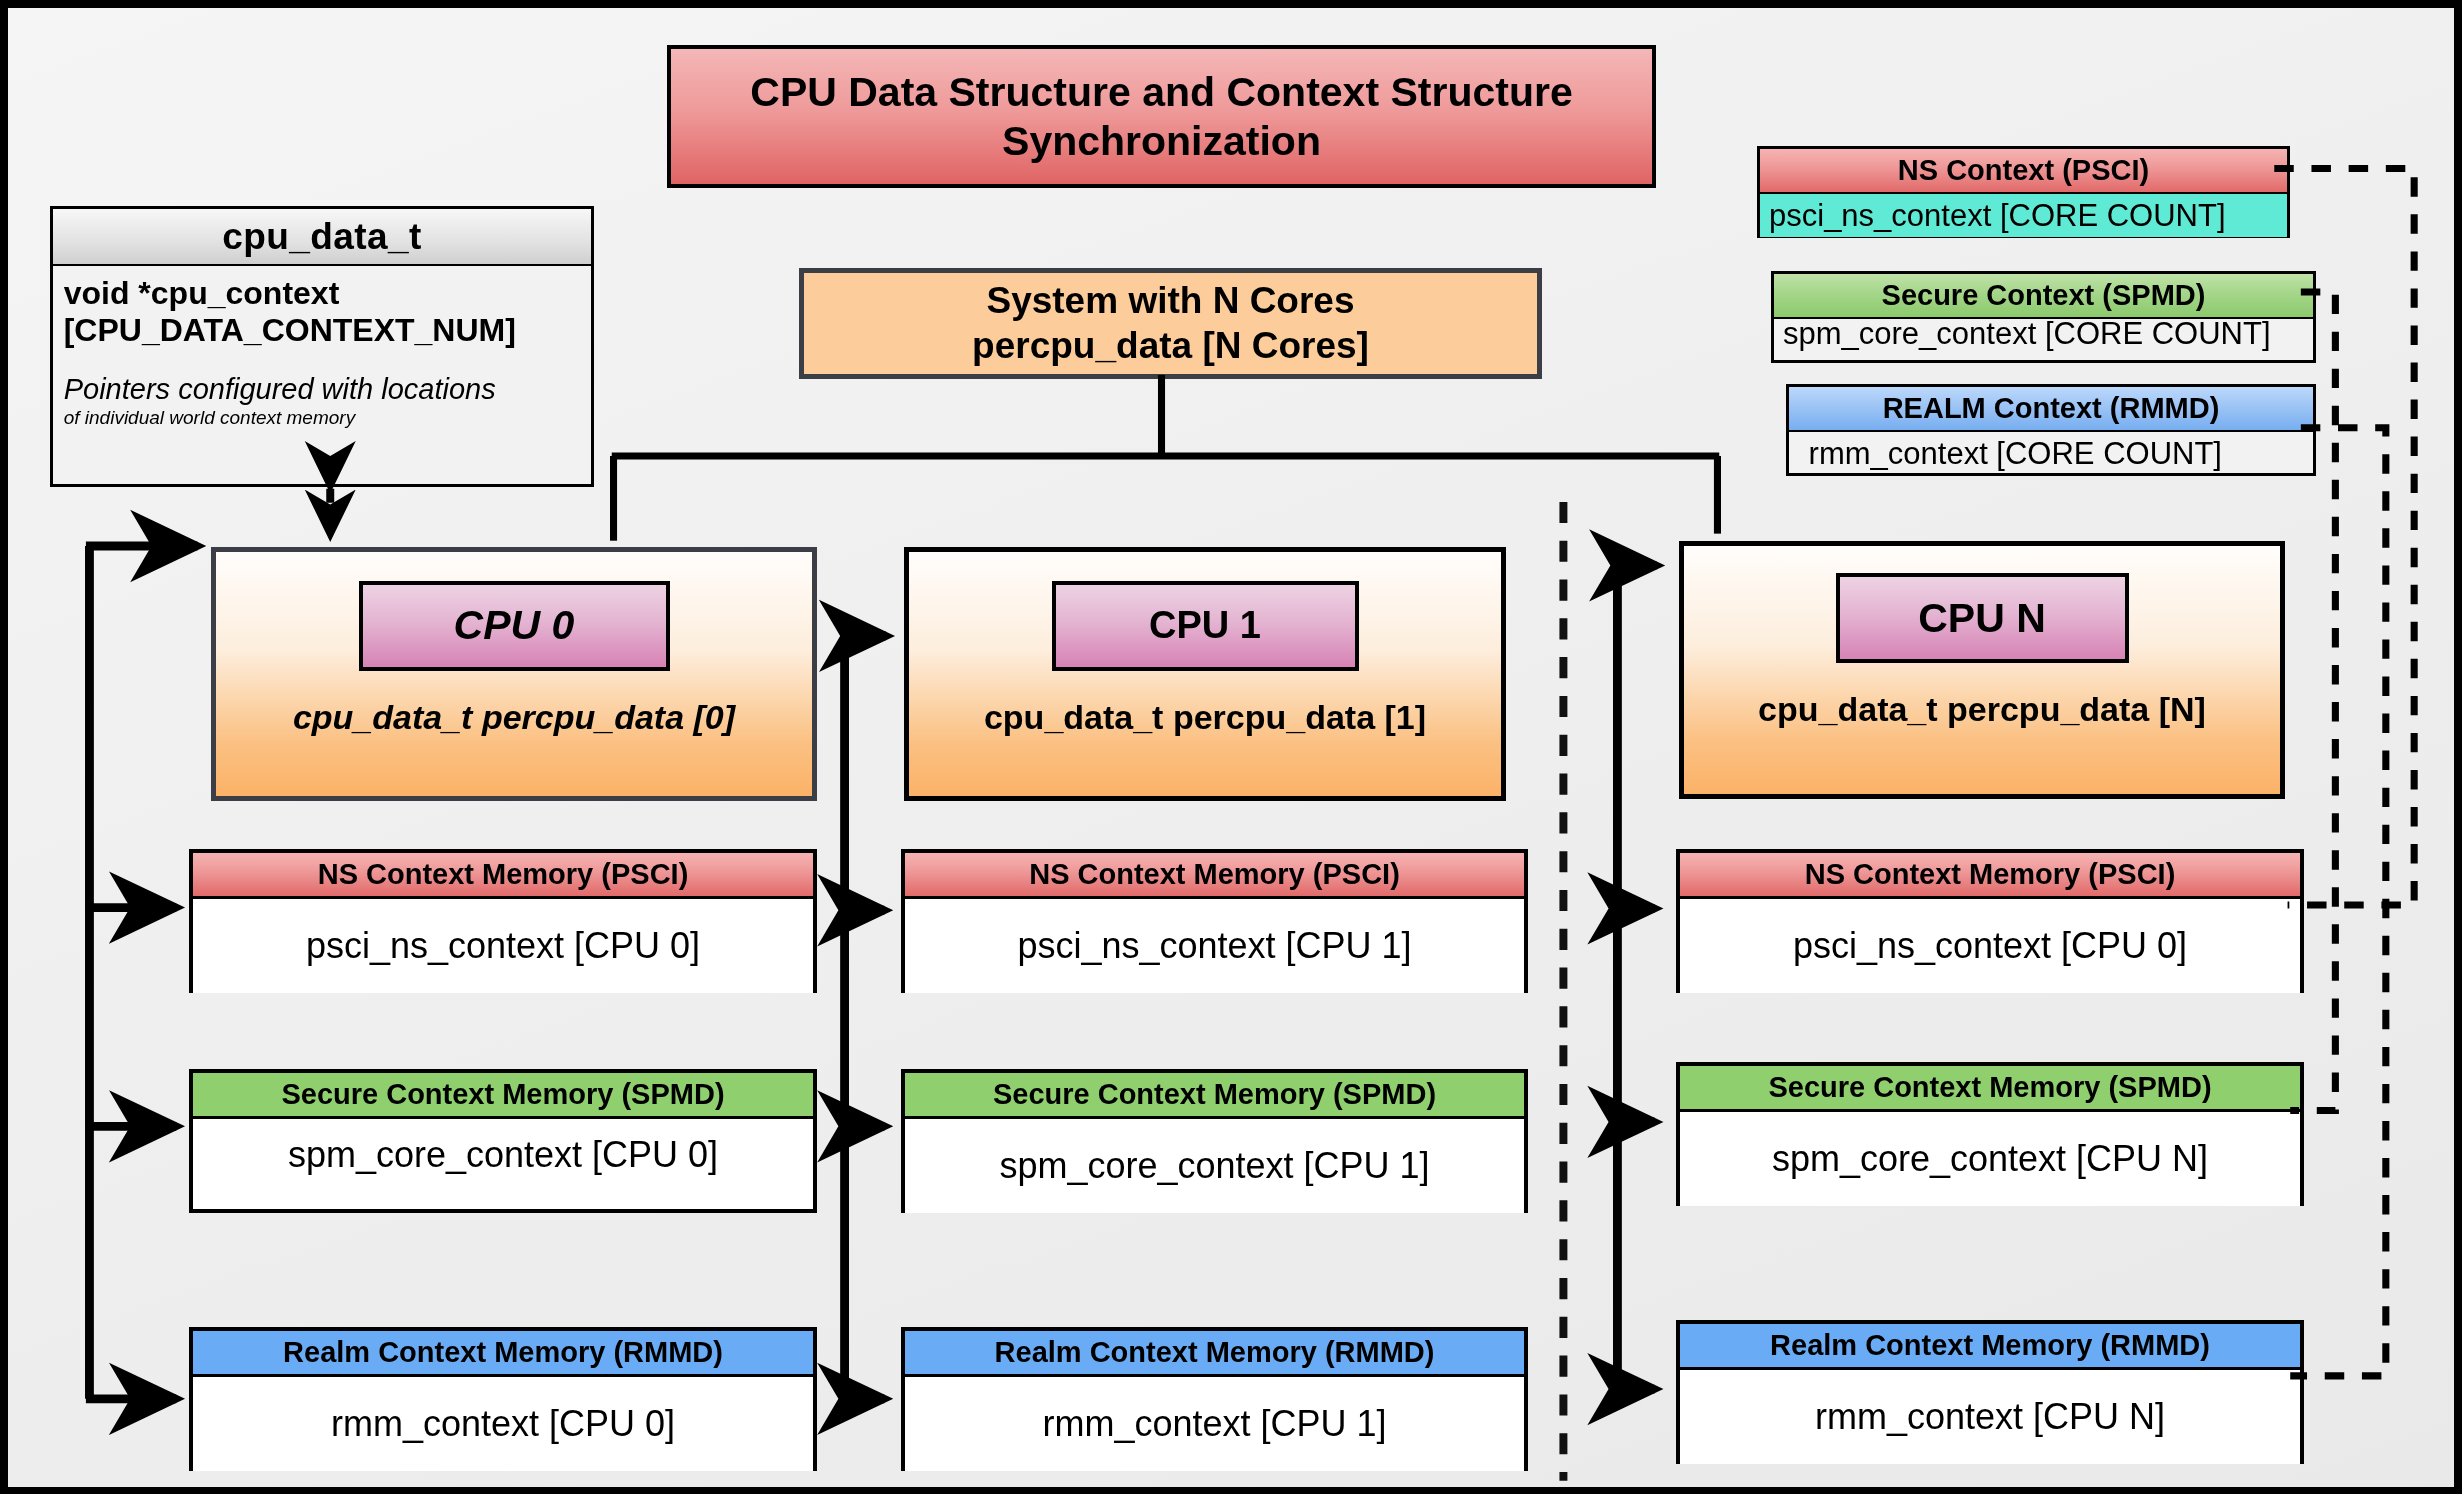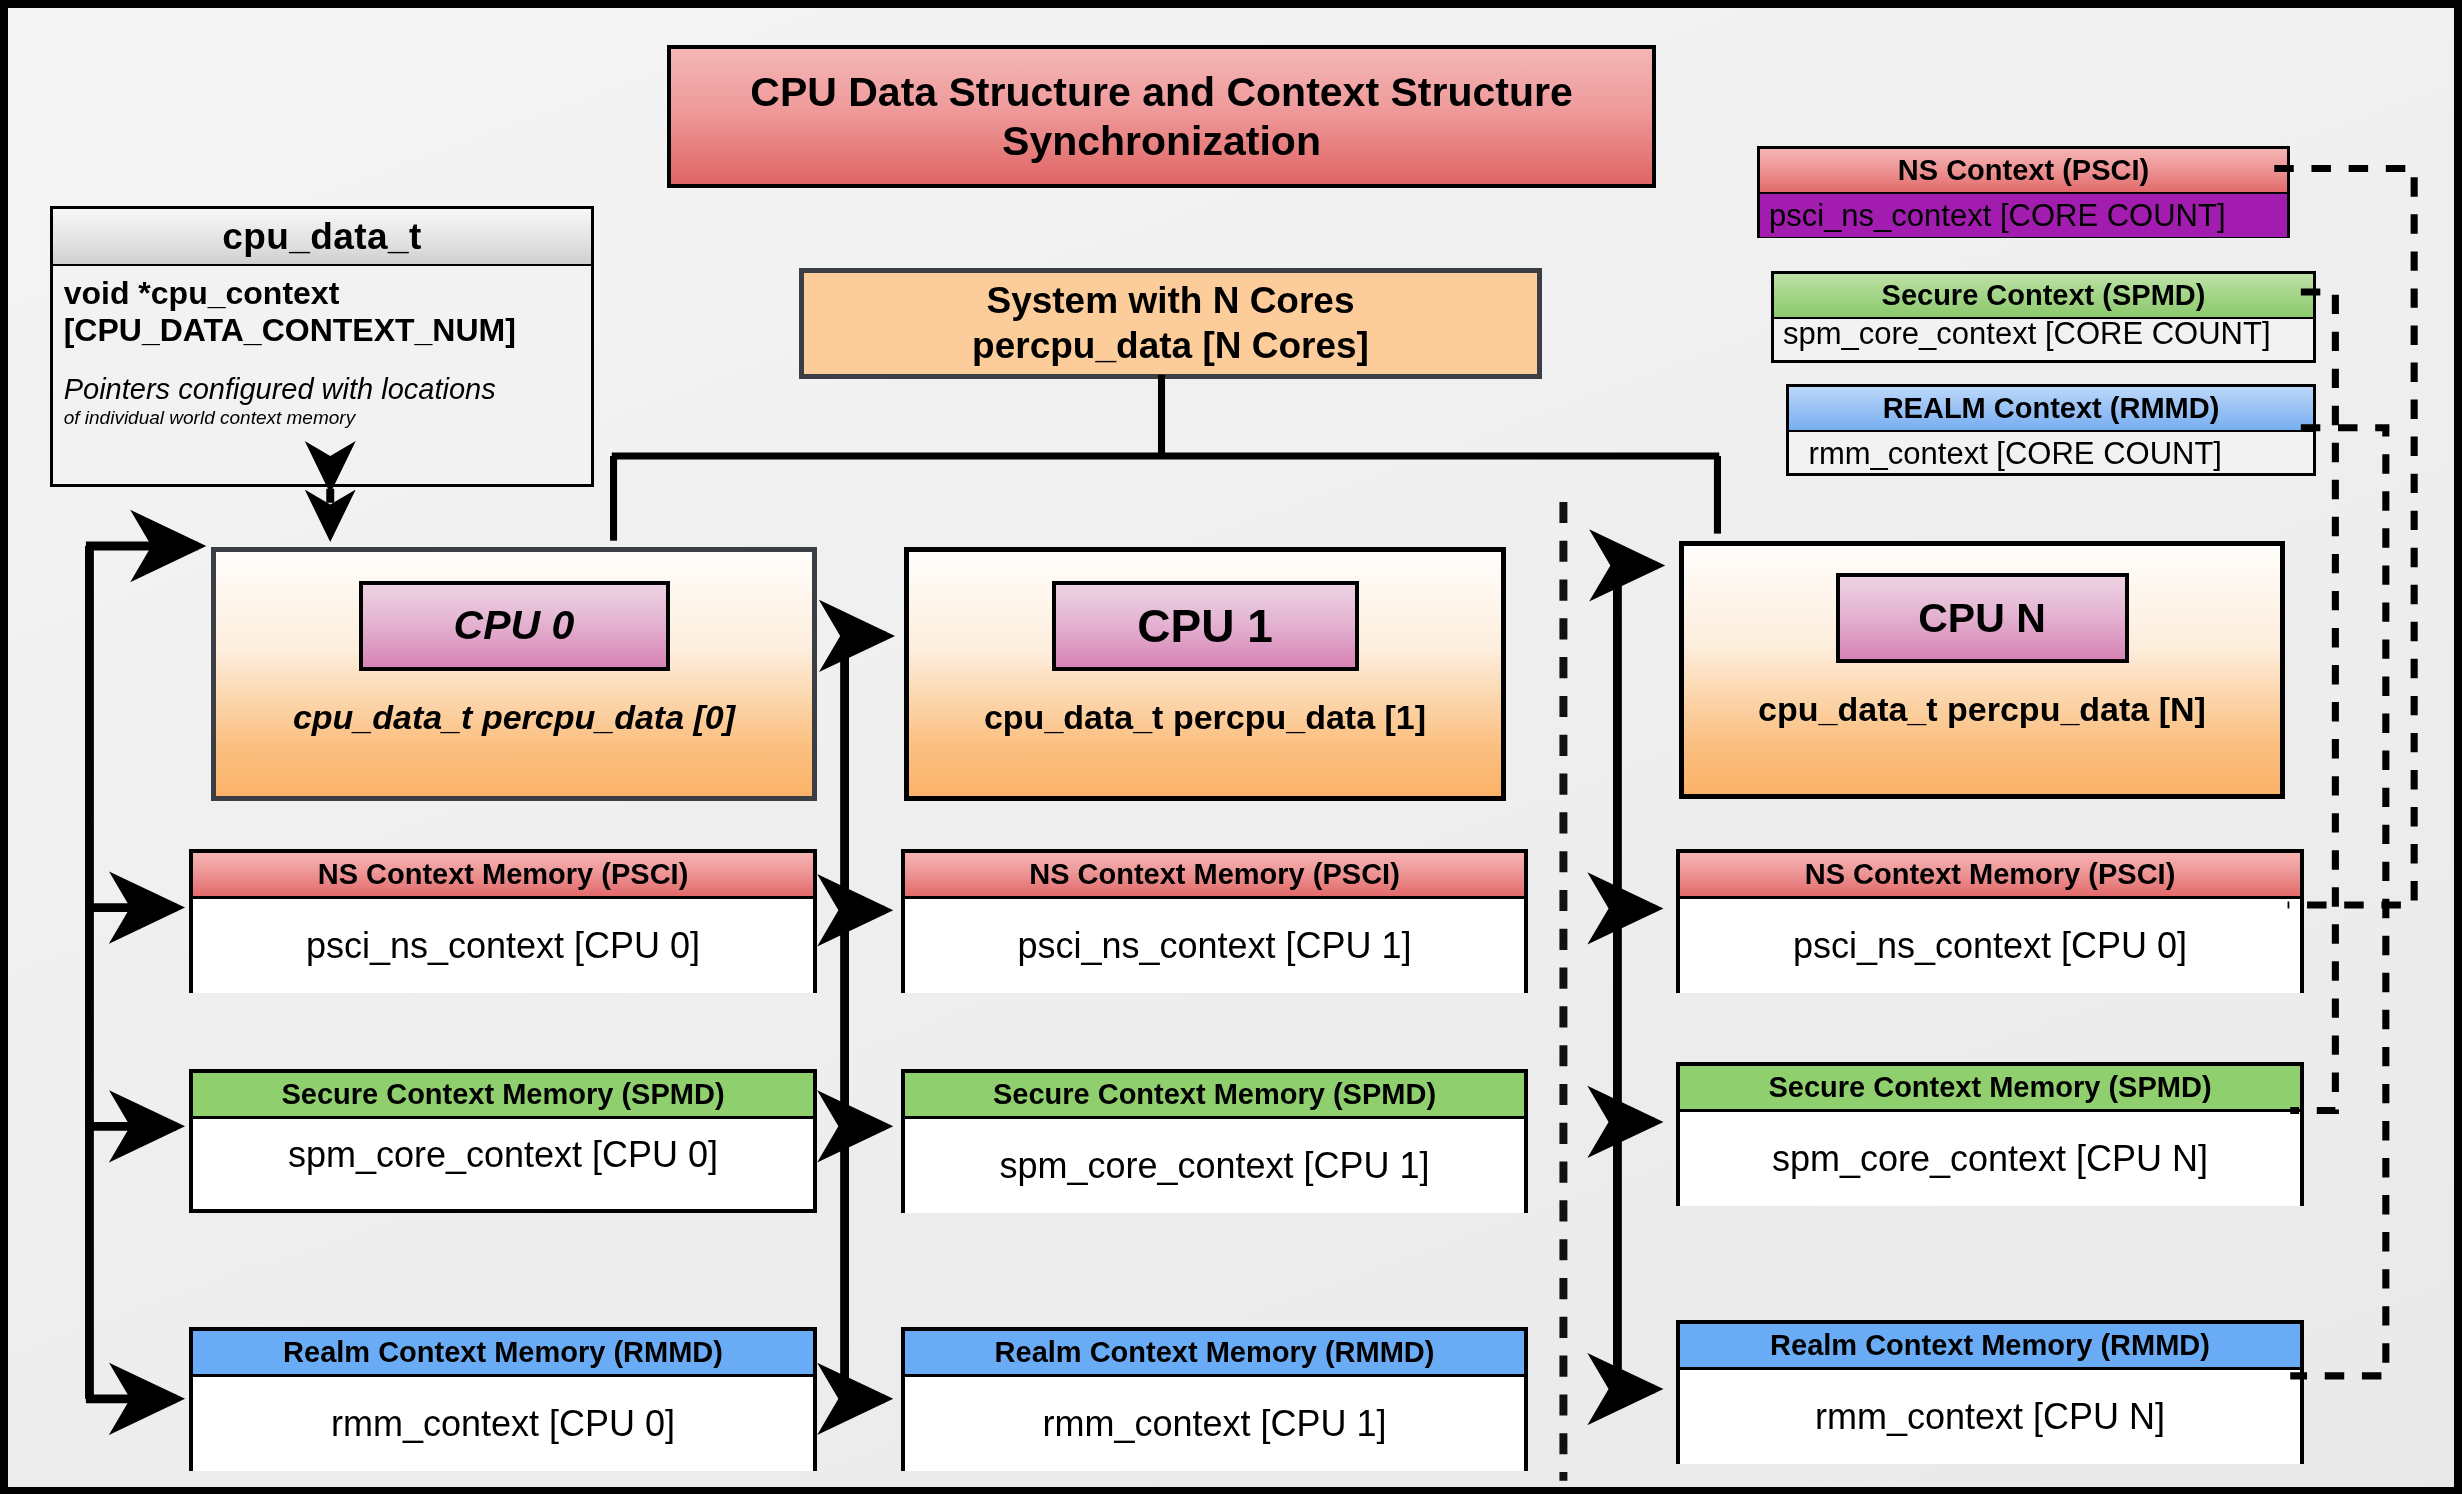--- a/index.html
+++ b/index.html
@@ -109,21 +109,21 @@
 
   <div class="abs sysbox" style="left:791px;top:260px;width:743px;height:111px;font-size:37px;">
     <div>
       <div>System with N Cores</div>
       <div>percpu_data [N Cores]</div>
     </div>
   </div>
 
   <div class="abs legendcard" style="left:1749px;top:138px;width:533px;height:92px;">
     <div class="lhdr hdr-ns" style="height:43px;font-size:29px;">NS Context  (PSCI)</div>
-    <div class="lbody" style="height:43px;font-size:31px;background:#a21caf;">psci_ns_context [CORE COUNT]</div>
+    <div class="lbody" style="height:43px;font-size:31px;background:#5eead4;">psci_ns_context [CORE COUNT]</div>
   </div>
 
   <div class="abs legendcard" style="left:1763px;top:263px;width:545px;height:92px;">
     <div class="lhdr hdr-sec" style="height:43px;font-size:29px;">Secure Context (SPMD)</div>
     <div class="lbody" style="height:29px;font-size:31px;">spm_core_context [CORE COUNT]</div>
   </div>
 
   <div class="abs legendcard" style="left:1778px;top:376px;width:530px;height:92px;">
     <div class="lhdr hdr-realm" style="height:43px;font-size:29px;">REALM Context (RMMD)</div>
     <div class="lbody" style="height:43px;font-size:31px;padding-left:19.6px;">rmm_context [CORE COUNT]</div>
@@ -143,21 +143,21 @@
     <div class="mhdr hdr-sec-flat" style="height:43px;font-size:29px;">Secure Context Memory (SPMD)</div>
     <div class="mbody" style="height:72px;font-size:36px;">spm_core_context [CPU 0]</div>
   </div>
 
   <div class="abs membox" style="left:181px;top:1319px;width:628px;height:144px;">
     <div class="mhdr hdr-realm-flat" style="height:43px;font-size:29px;">Realm Context Memory (RMMD)</div>
     <div class="mbody" style="height:94px;font-size:36px;">rmm_context [CPU 0]</div>
   </div>
 
   <div class="abs cpucard b-black" style="left:896px;top:539px;width:602px;height:254px;">
-    <div class="cpuchip" style="margin-top:28.5px;width:299px;height:82px;font-size:46px;">CPU 1</div>
+    <div class="cpuchip" style="margin-top:28.5px;width:299px;height:82px;font-size:38px;">CPU 1</div>
     <div class="cpucaption" style="margin-top:27px;font-size:34px;">cpu_data_t percpu_data [1]</div>
   </div>
 
   <div class="abs membox" style="left:893px;top:841px;width:627px;height:144px;">
     <div class="mhdr hdr-ns" style="height:43px;font-size:29px;">NS Context Memory (PSCI)</div>
     <div class="mbody" style="height:94px;font-size:36px;">psci_ns_context [CPU 1]</div>
   </div>
 
   <div class="abs membox" style="left:893px;top:1061px;width:627px;height:144px;">
     <div class="mhdr hdr-sec-flat" style="height:43px;font-size:29px;">Secure Context Memory (SPMD)</div>

